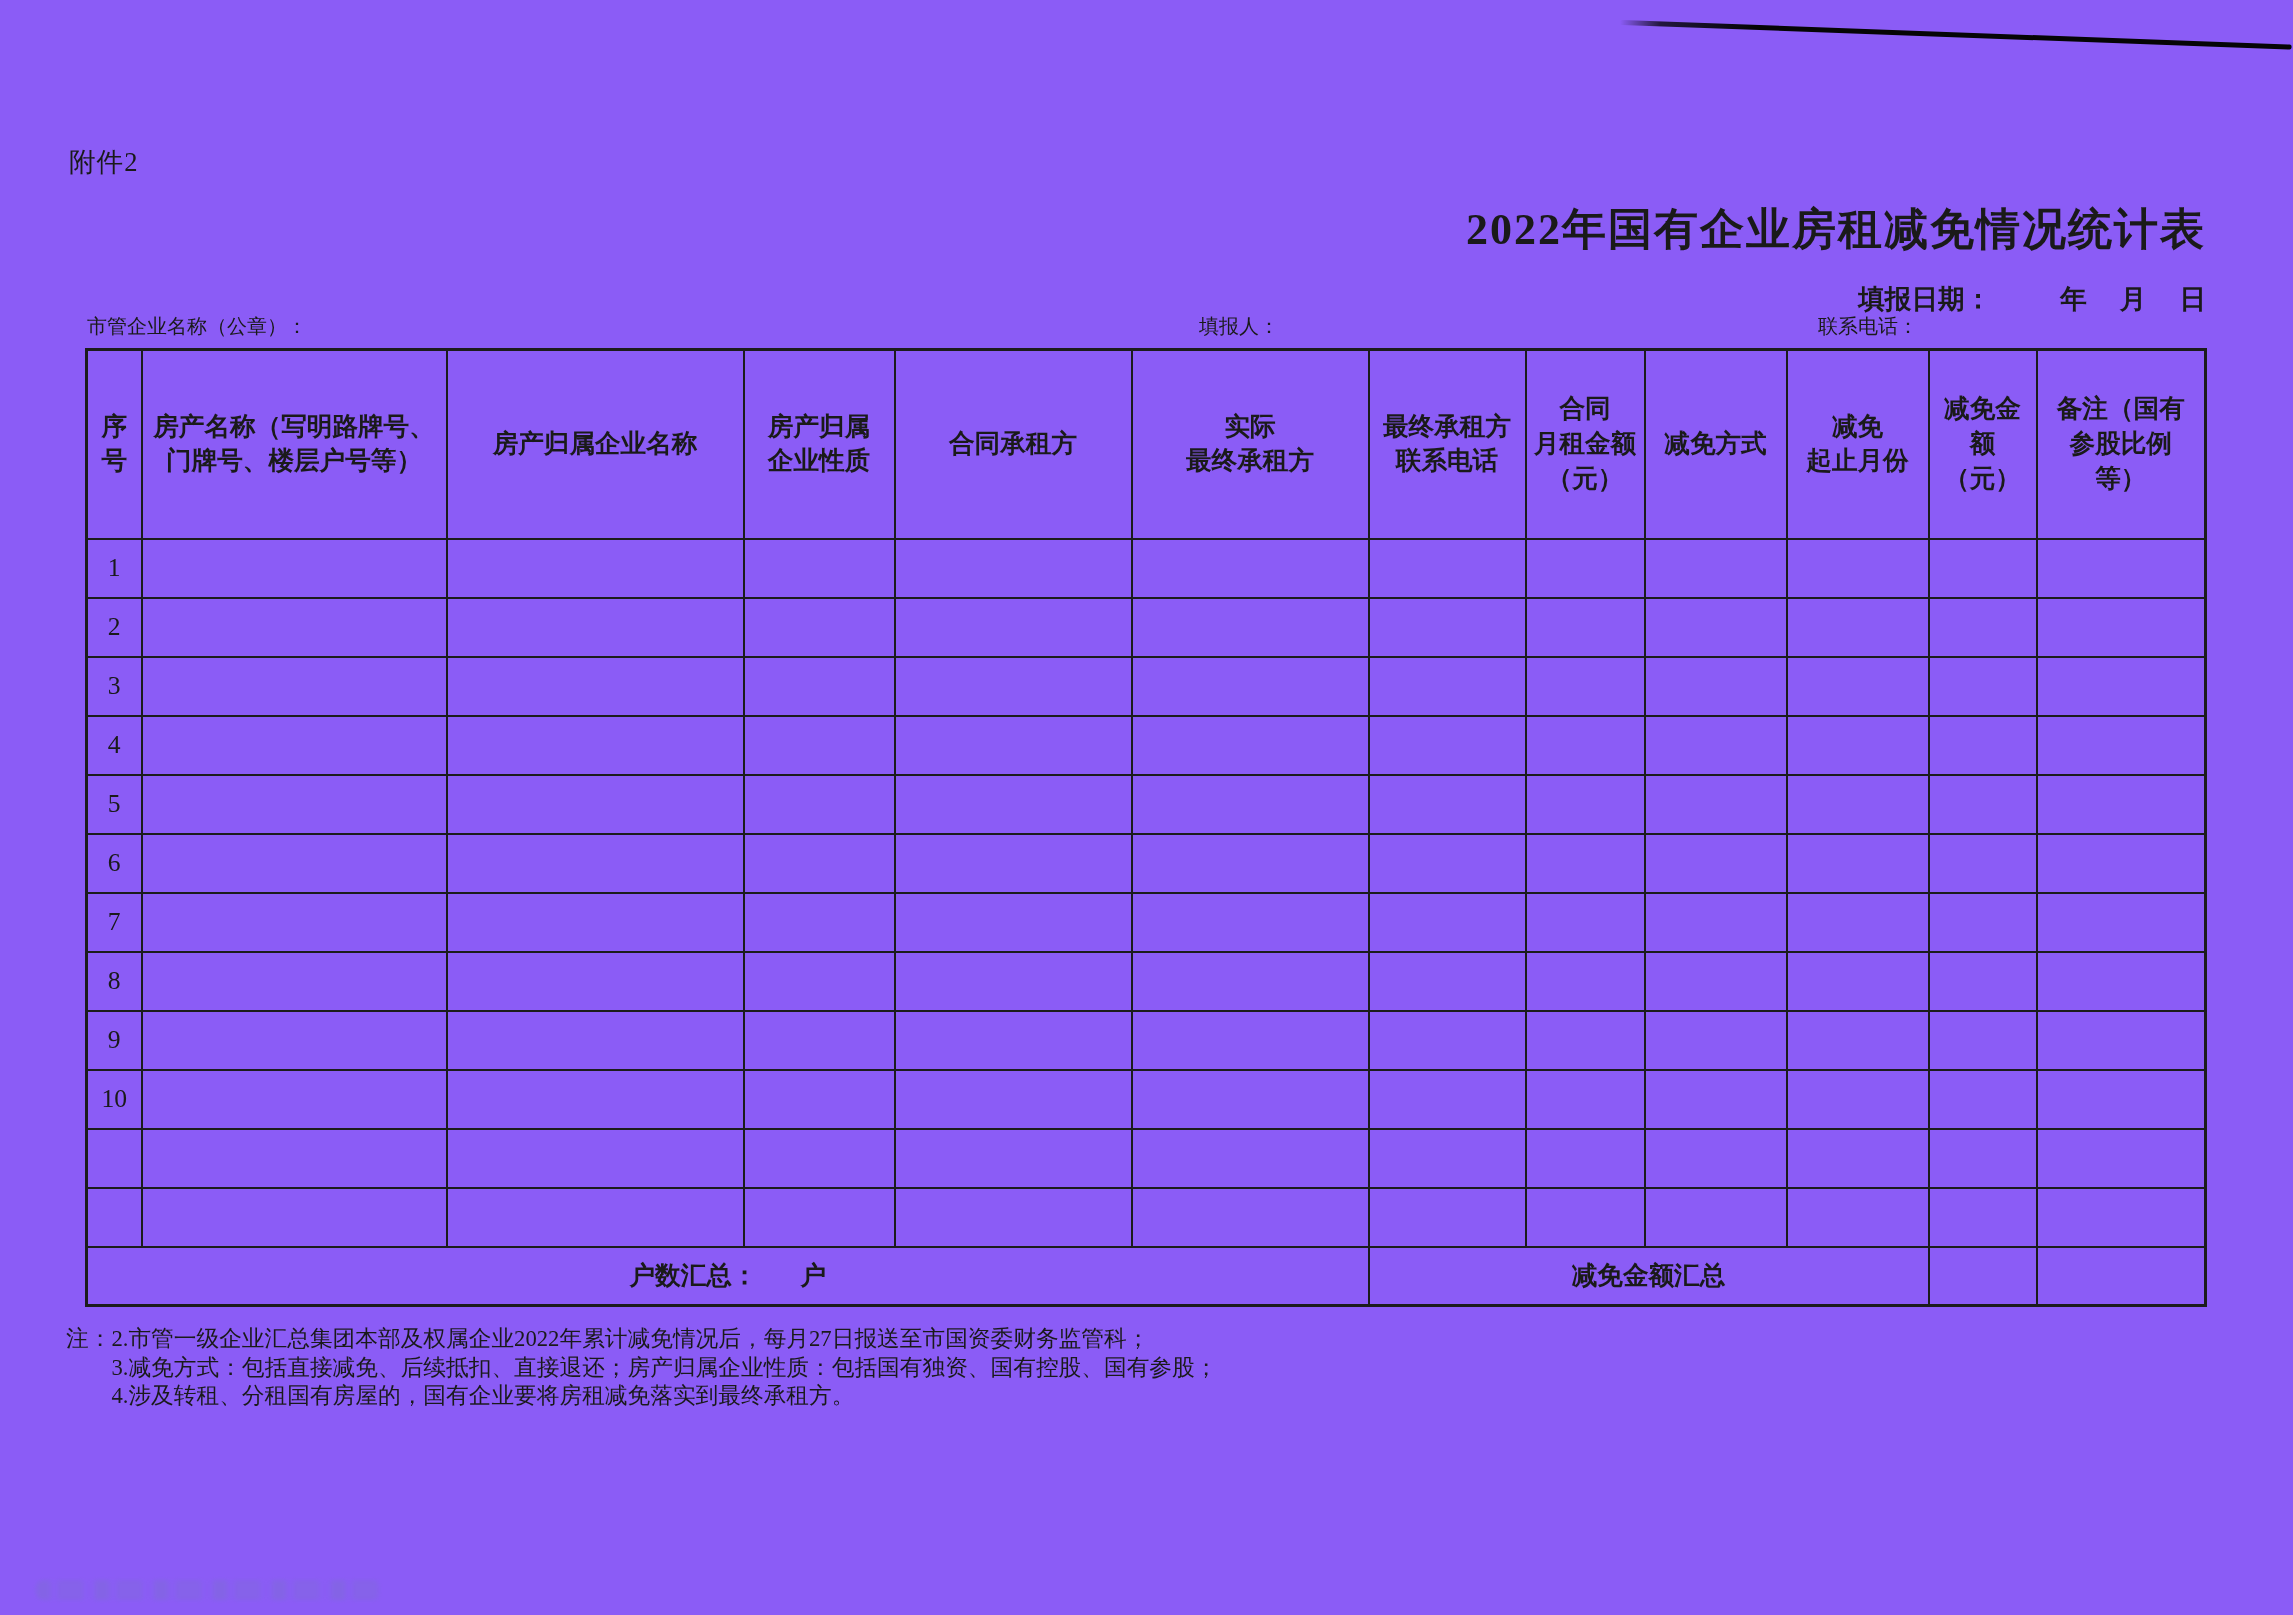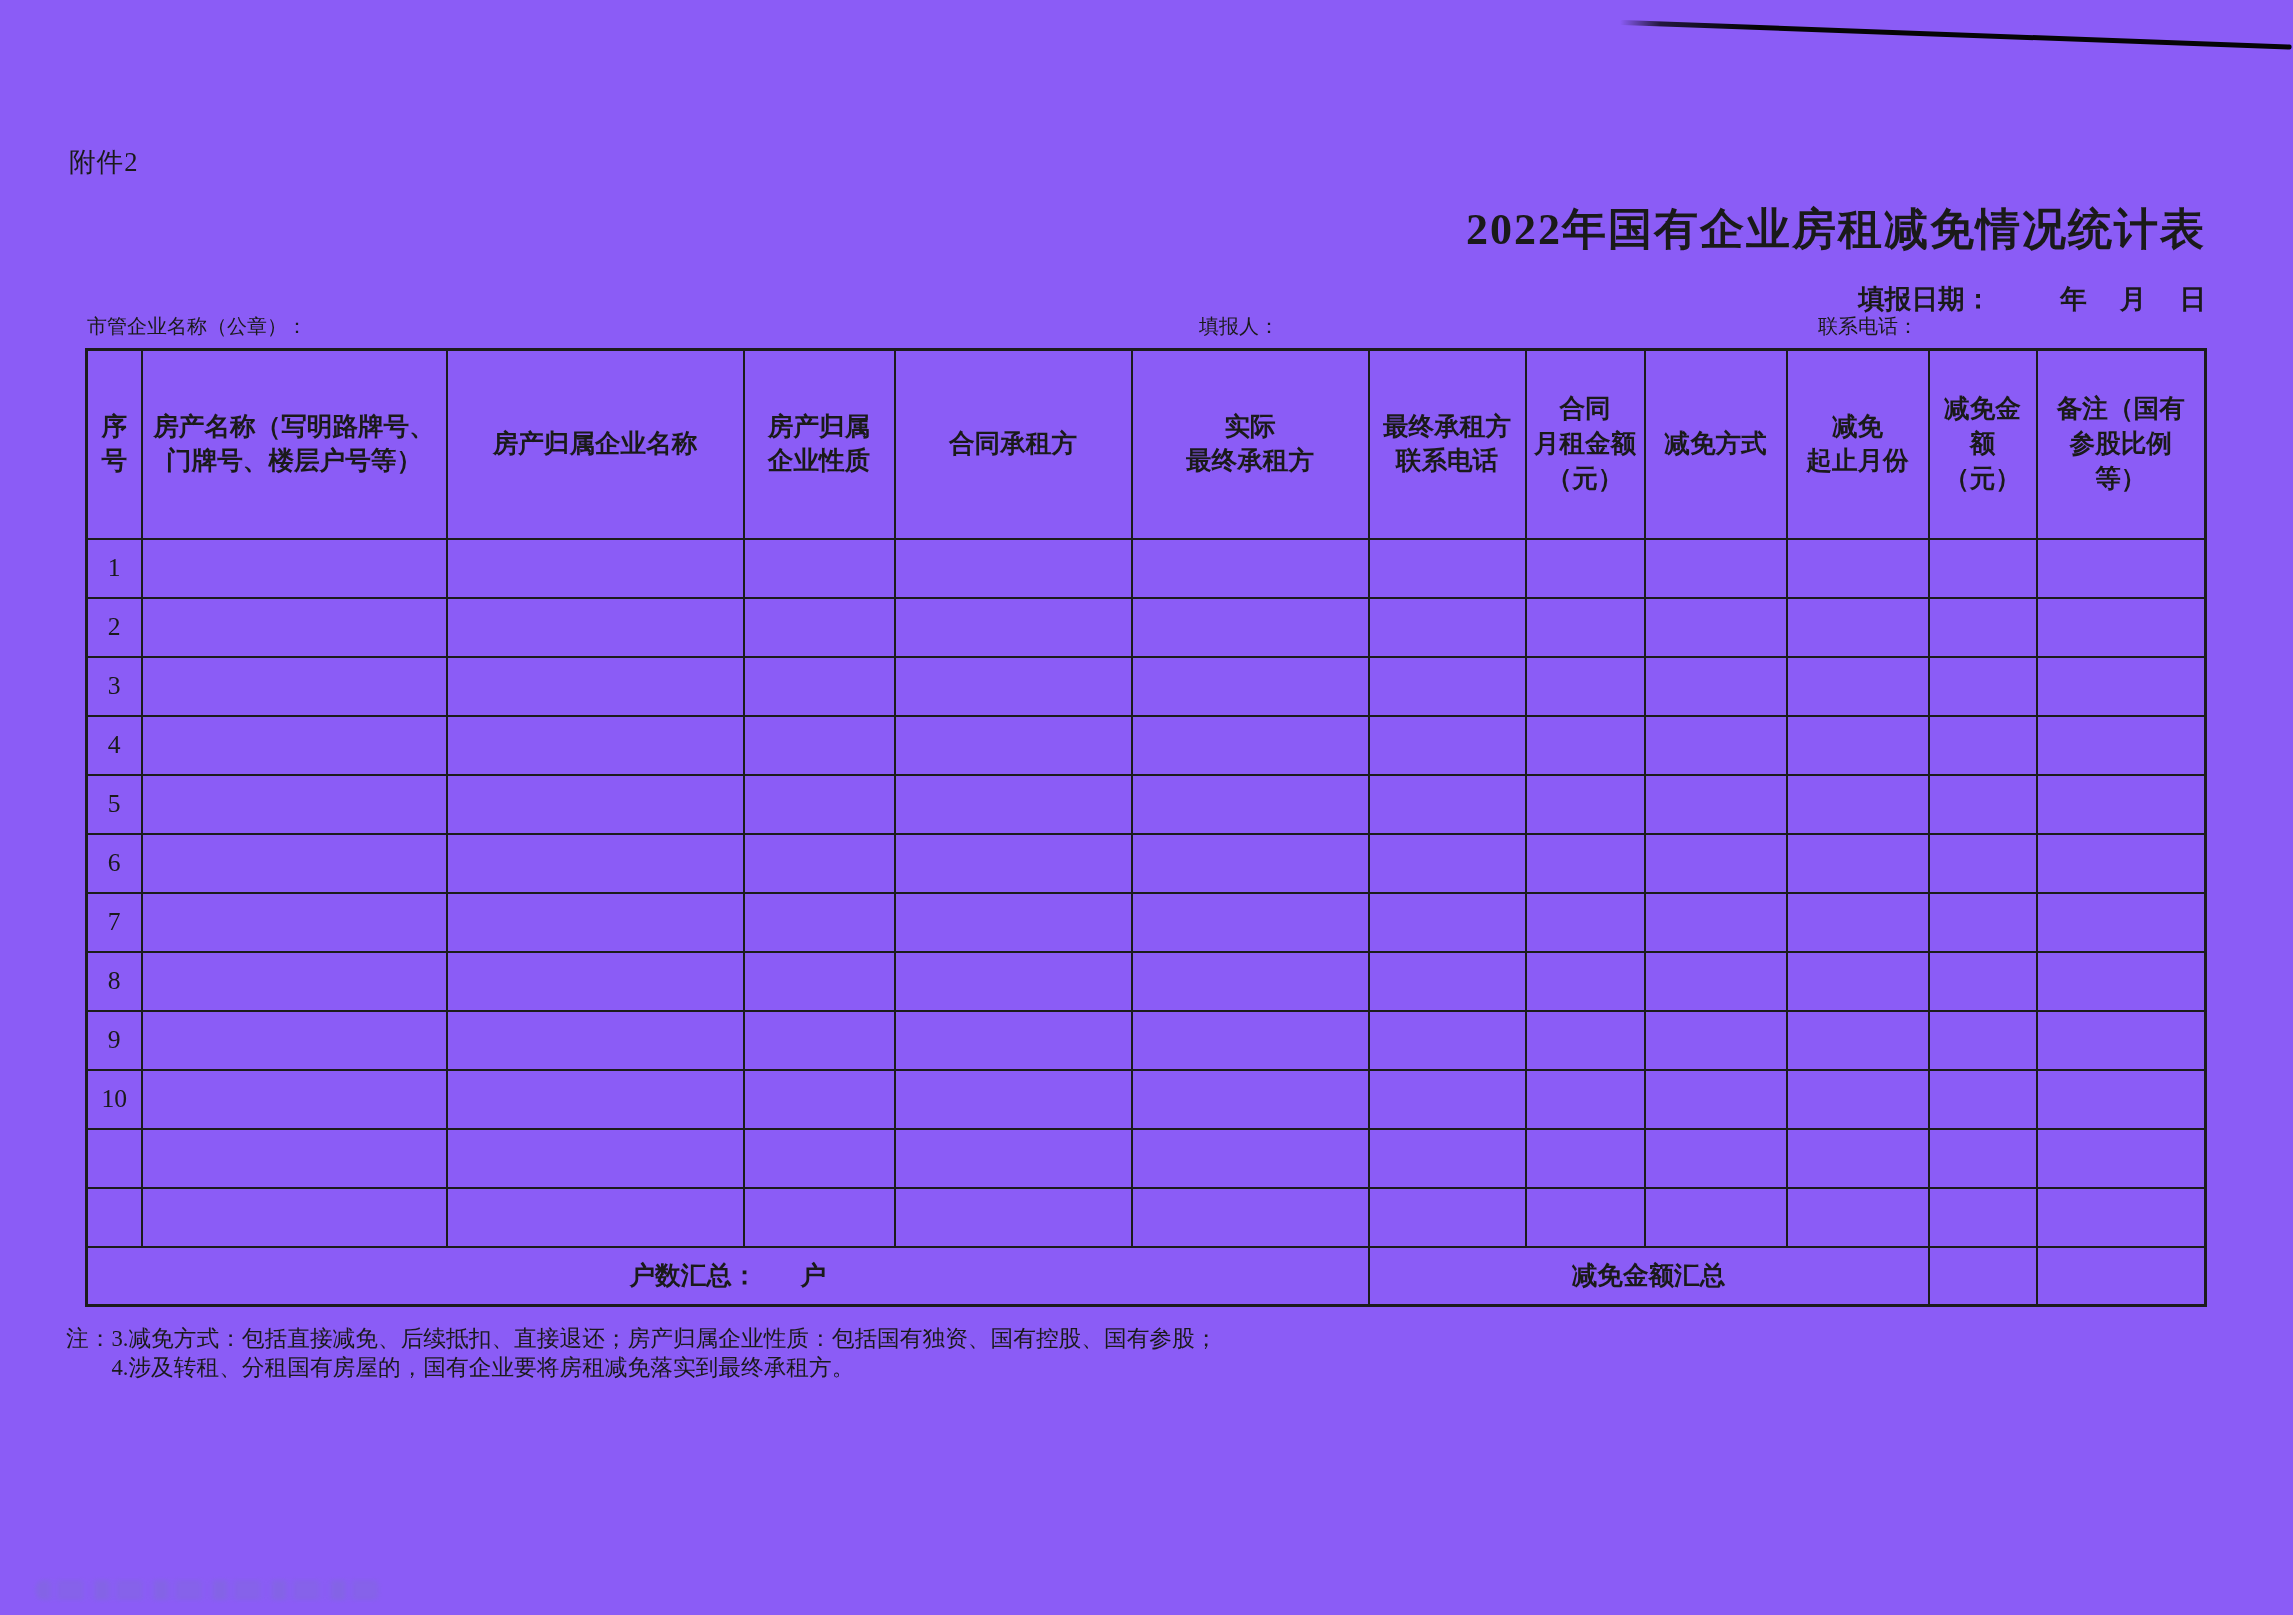--- a/index.html
+++ b/index.html
@@ -316,19 +316,20 @@
         <td colspan="4">减免金额汇总</td>
         <td></td>
         <td></td>
       </tr>
     </tbody>
   </table>
 
   <div id="notes">
     <span class="note-prefix">注：</span>
     <div class="note-items">
+        <div>2.市管一级企业汇总集团本部及权属企业2022年累计减免情况后，每月27日报送至市国资委财务监管科；</div>
         <div>3.减免方式：包括直接减免、后续抵扣、直接退还；房产归属企业性质：包括国有独资、国有控股、国有参股；</div>
         <div>4.涉及转租、分租国有房屋的，国有企业要将房租减免落实到最终承租方。</div>
       </div>
   </div>
 
 </div>
 
 
 </body></html>

